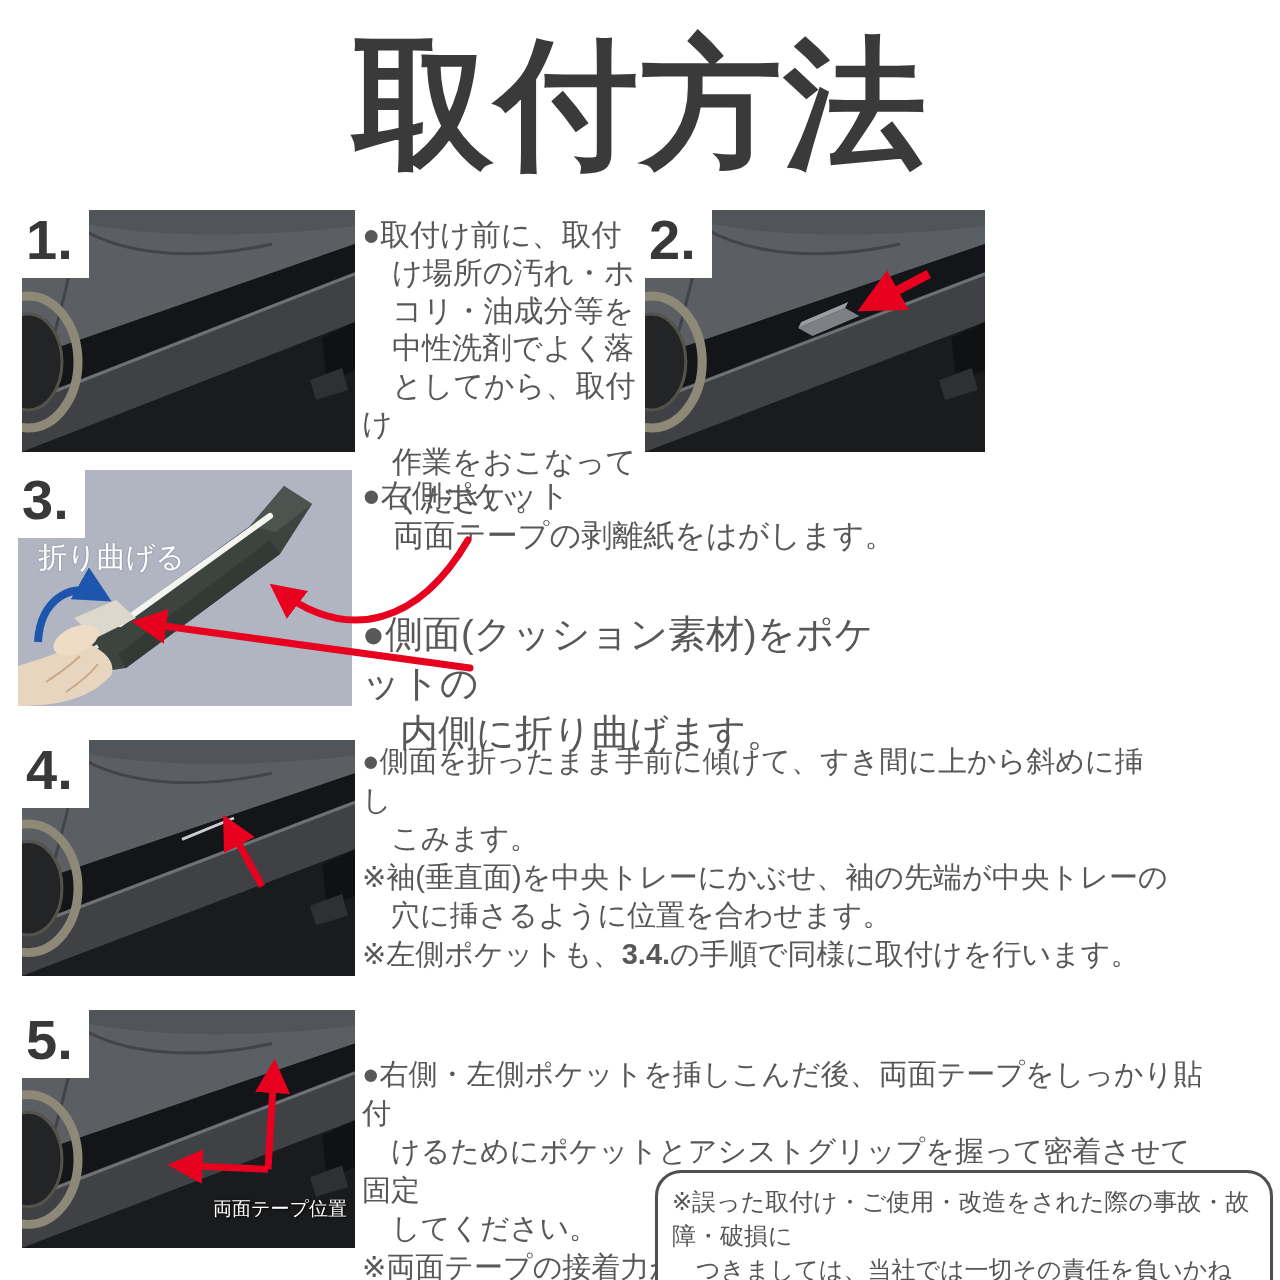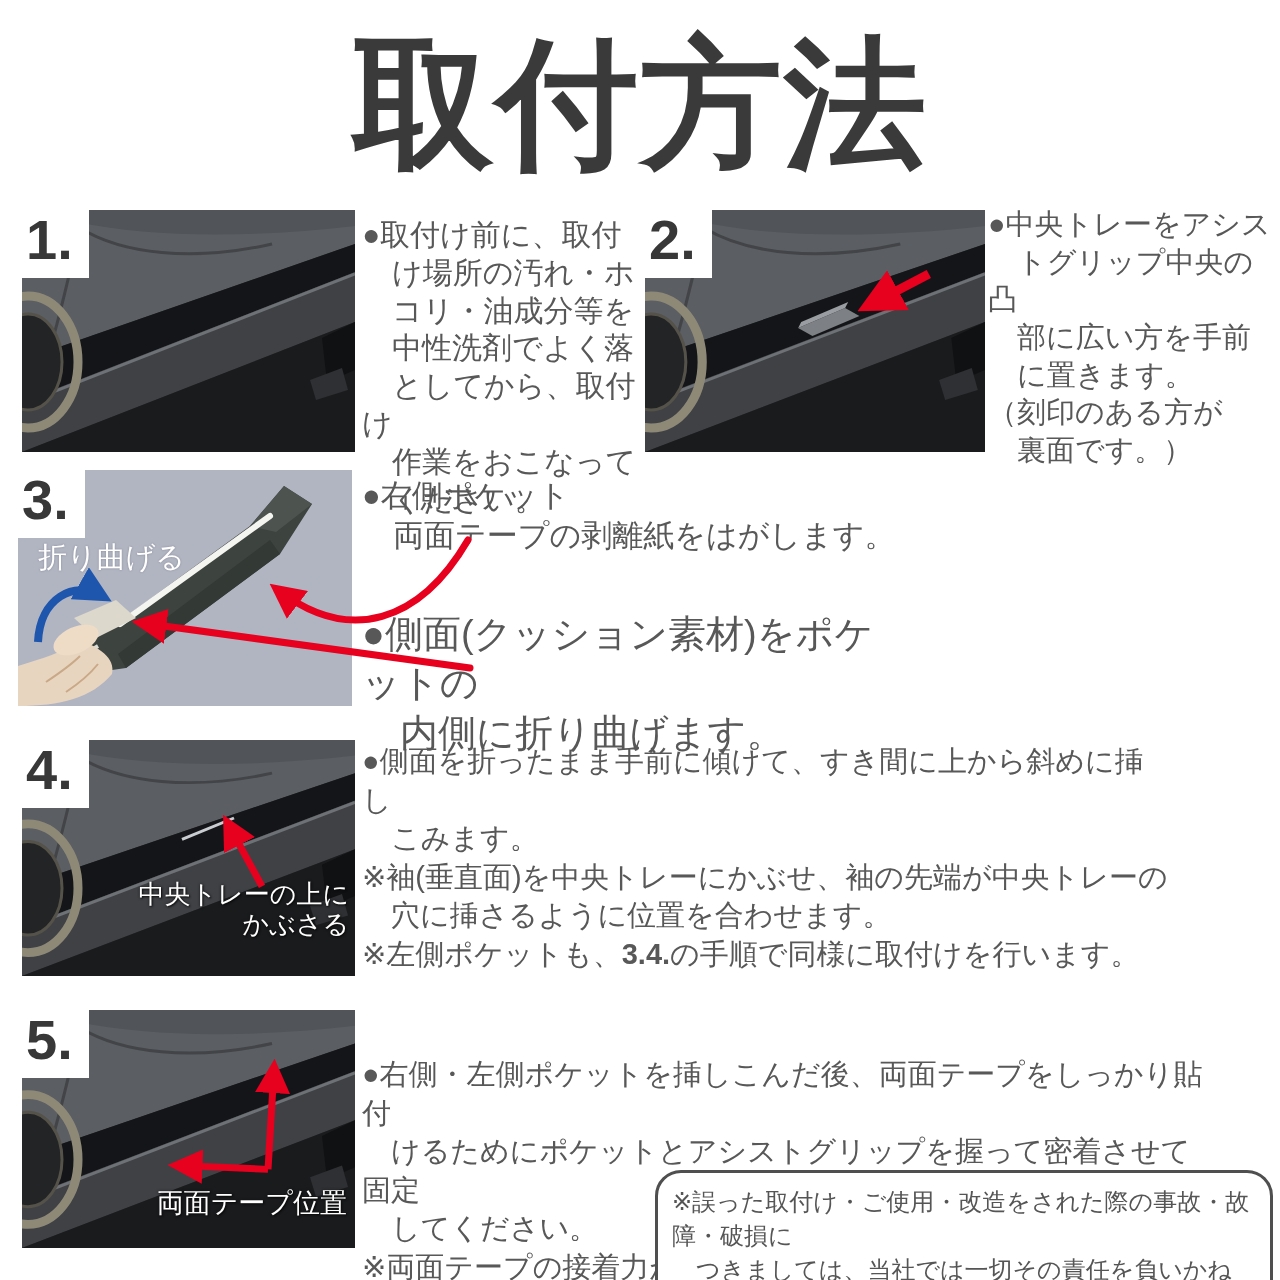--- a/index.html
+++ b/index.html
@@ -28,21 +28,21 @@
   .s2-photo { left:645px; top:210px;  width:340px; height:242px; }
   .s3-panel { left:18px;  top:470px;  width:334px; height:236px; }
   .s4-photo { left:22px;  top:740px;  width:333px; height:236px; }
   .s5-photo { left:22px;  top:1010px; width:333px; height:238px; }
   .lbl {
     position:absolute; color:#ffffff; line-height:1.18; white-space:pre-line; z-index:3;
     text-shadow:0 0 3px rgba(20,20,20,.85), 1px 1px 2px rgba(0,0,0,.8);
   }
   .lbl-fold { left:20px; top:70px; font-size:29px; text-shadow:0 0 2px rgba(40,40,60,.35); }
   .lbl-s4 { right:6px; bottom:36px; font-size:26px; text-align:right; }
-  .lbl-s5 { right:8px; bottom:28px; font-size:27px; text-align:right; }
+  .lbl-s5 { right:8px; bottom:28px; font-size:19px; text-align:right; }
   .disclaimer {
     position:absolute; left:655px; top:1170px; width:584px;
     border:3px solid #4f4f4f; border-radius:26px; padding:12px 14px 14px 14px;
     font-size:24px; line-height:1.42; color:#555; white-space:pre-line; background:#fff;
   }
   .overlay { position:absolute; left:0; top:0; z-index:6; pointer-events:none; }
   b { font-weight:bold; }
 </style>
 </head>
 <body>
@@ -94,26 +94,20 @@
       <path d="M300 128 L333 112 L333 160 L305 172 Z" fill="#101113"></path>
       <path d="M288 170 L320 158 L326 180 L294 190 Z" fill="#2e3033"></path>
       <ellipse cx="6" cy="152" rx="50" ry="66" fill="none" stroke="#8e8977" stroke-width="9"></ellipse>
       <ellipse cx="6" cy="152" rx="34" ry="48" fill="#232426" stroke="#55524a" stroke-width="3"></ellipse>
       <polygon points="150,118 196,98 210,106 164,126" fill="#7d8084"></polygon>
       <polygon points="150,118 196,98 199,92 153,112" fill="#9a9da1"></polygon>
       <path d="M278 64 L220 95" stroke="#e8001f" stroke-width="9" marker-end="url(#r2)"></path>
     </svg>
     <div class="chip">2.</div>
   </section>
-  <div class="body-text t2">●中央トレーをアシス
-　トグリップ中央の凸
-　部に広い方を手前
-　に置きます。
-（刻印のある方が
-　裏面です。）</div>
 
   <section class="photo s3-panel">
     <svg viewBox="0 0 334 236" preserveAspectRatio="none">
       <defs>
         <marker id="blu" markerWidth="4.6" markerHeight="4.6" refX="3.2" refY="2.3" orient="auto">
             <path d="M0 0 L4.6 2.3 L0 4.6 Z" fill="#1e56ad"></path>
           </marker>
       </defs>
       <rect width="334" height="236" fill="#b1b5c2"></rect>
       <polygon points="62,180 232,56 266,16 294,34 262,84 108,198 80,202" fill="#3d433f"></polygon>
@@ -151,22 +145,20 @@
       <path d="M0 194 L333 64" stroke="#6e7175" stroke-width="3"></path>
       <path d="M333 112 L333 242 L0 242 Z" fill="#1a1b1d"></path>
       <path d="M300 128 L333 112 L333 160 L305 172 Z" fill="#101113"></path>
       <path d="M288 170 L320 158 L326 180 L294 190 Z" fill="#2e3033"></path>
       <ellipse cx="6" cy="152" rx="50" ry="66" fill="none" stroke="#8e8977" stroke-width="9"></ellipse>
       <ellipse cx="6" cy="152" rx="34" ry="48" fill="#232426" stroke="#55524a" stroke-width="3"></ellipse>
       <path d="M160 102 L212 80" stroke="#c9ccd0" stroke-width="3"></path>
       <path d="M240 150 L206 86" stroke="#e8001f" stroke-width="7" marker-end="url(#r4)"></path>
     </svg>
     <div class="chip">4.</div>
-    <div class="lbl lbl-s4">中央トレーの上に
-かぶさる</div>
   </section>
   <div class="body-text t4"><span>●側面を折ったまま手前に傾けて、すき間に上から斜めに挿し
 　こみます。
 ※袖(垂直面)を中央トレーにかぶせ、袖の先端が中央トレーの
 　穴に挿さるように位置を合わせます。</span><br><span>※左側ポケットも、</span><b>3.4.</b><span>の手順で同様に取付けを行います。</span></div>
 
   <section class="photo s5-photo">
     <svg viewBox="0 0 333 242" preserveAspectRatio="none">
       <defs>
         <marker id="r5" markerWidth="5" markerHeight="5" refX="3.5" refY="2.5" orient="auto">

